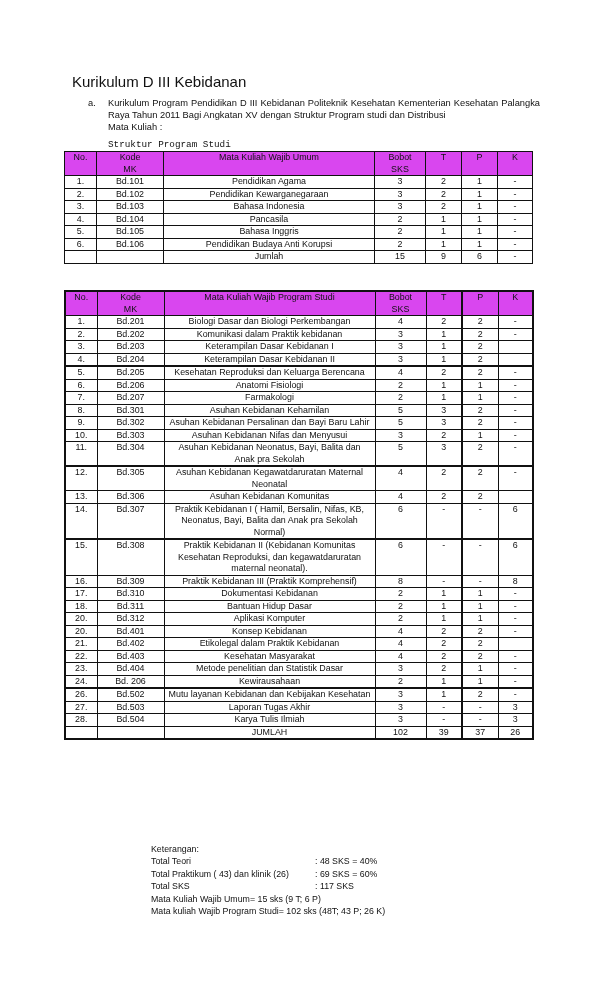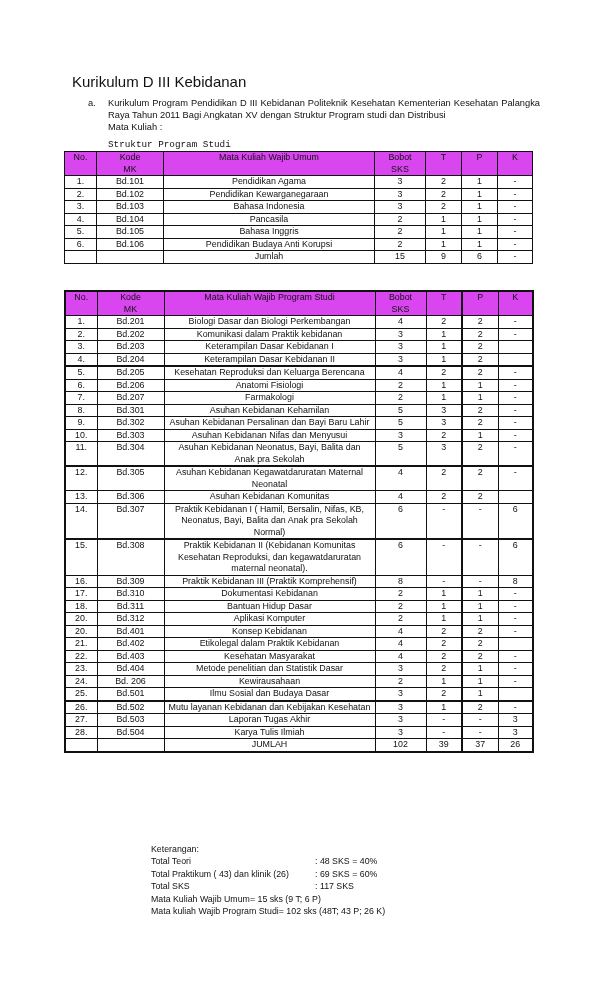--- a/index.html
+++ b/index.html
@@ -382,29 +382,20 @@
       </tr>
       <tr>
         <td class="c">24.</td>
         <td class="c">Bd. 206</td>
         <td class="l">Kewirausahaan</td>
         <td class="c">2</td>
         <td class="c tkcol">1</td>
         <td class="c">1</td>
         <td class="c">-</td>
       </tr>
-      <tr>
-        <td class="c">25.</td>
-        <td class="c">Bd.501</td>
-        <td class="l">Ilmu Sosial dan Budaya Dasar</td>
-        <td class="c">3</td>
-        <td class="c tkcol">2</td>
-        <td class="c">1</td>
-        <td class="c"></td>
-      </tr>
       <tr class="thick-top">
         <td class="c">26.</td>
         <td class="c">Bd.502</td>
         <td class="l">Mutu layanan Kebidanan dan Kebijakan Kesehatan</td>
         <td class="c">3</td>
         <td class="c tkcol">1</td>
         <td class="c">2</td>
         <td class="c">-</td>
       </tr>
       <tr>

